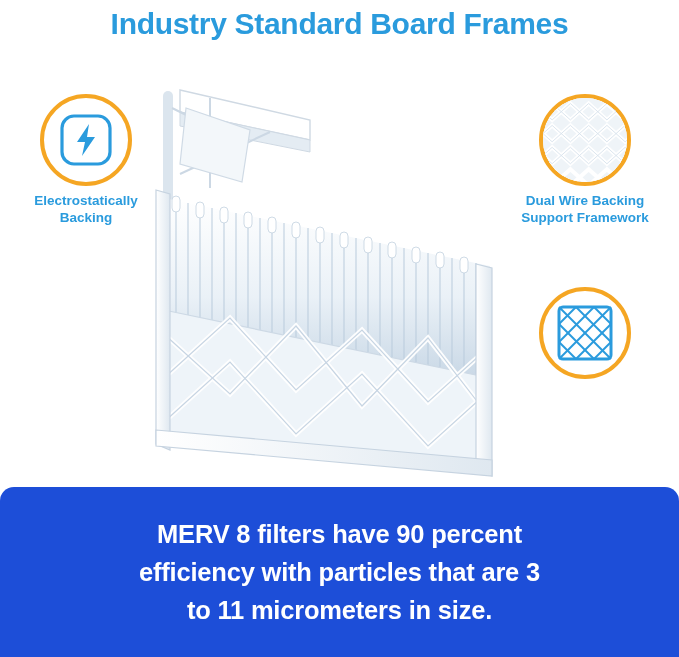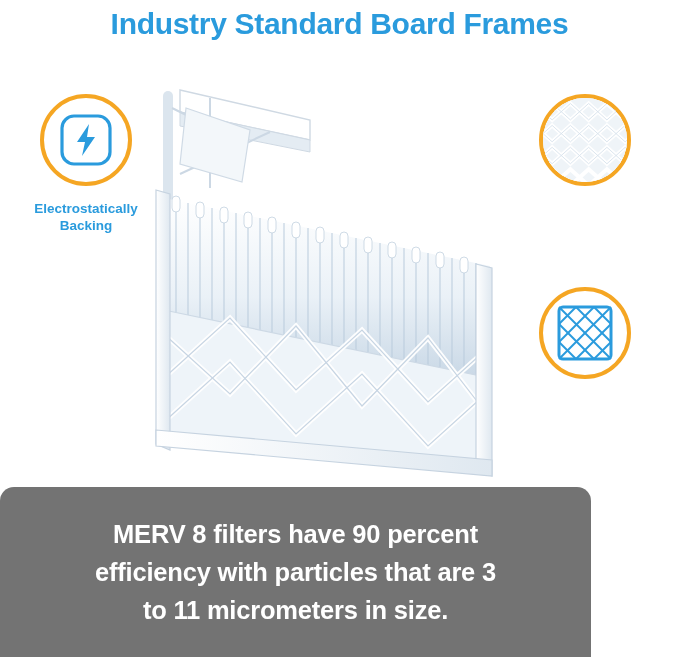--- a/index.html
+++ b/index.html
@@ -49,21 +49,21 @@
     height: 92px;
     border-radius: 50%;
     border: 4px solid #f5a623;
     background: #ffffff;
     margin: 0 auto;
     position: relative;
     box-sizing: border-box;
     overflow: hidden;
   }
   .feature .caption {
-    margin-top: 14px;
+    margin-top: 6px;
     font-size: 13.5px;
     font-weight: bold;
     color: #2a9bdd;
     line-height: 17px;
   }
 
   .f-tl { left: 6px;  top: 94px; }
   .f-bl { left: 6px;  top: 287px; }
   .f-tr { left: 505px; top: 94px; }
   .f-br { left: 505px; top: 287px; }
@@ -112,23 +112,23 @@
     top: 78px;
     width: 360px;
     height: 400px;
   }
 
   
   .banner {
     position: absolute;
     left: 0;
     top: 487px;
-    width: 591px;
+    width: 679px;
     height: 170px;
-    background: #737373;
+    background: #1d4ed8;
     border-radius: 14px 14px 0 0;
     display: flex;
     align-items: center;
     justify-content: center;
   }
   .banner-text {
     color: #ffffff;
     font-size: 25.5px;
     font-weight: bold;
     text-align: center;
@@ -277,20 +277,24 @@
             <path d="M-10,24 L10,6 L30,24 L50,6 L70,24 L90,6 L110,24"></path>
             <path d="M-10,48 L10,30 L30,48 L50,30 L70,48 L90,30 L110,48"></path>
             <path d="M-10,72 L10,54 L30,72 L50,54 L70,72 L90,54 L110,72"></path>
             <path d="M-10,6 L10,24 L30,6 L50,24 L70,6 L90,24 L110,6"></path>
             <path d="M-10,30 L10,48 L30,30 L50,48 L70,30 L90,48 L110,30"></path>
             <path d="M-10,54 L10,72 L30,54 L50,72 L70,54 L90,72 L110,54"></path>
           </g>
         </svg>
       </div>
     </div>
+    <div class="caption">
+      <span>Dual Wire Backing</span><br>
+      <span>Support Framework</span>
+    </div>
   </div>
 
   <div class="feature f-br">
     <div class="circle">
       <div class="constr">
         <svg width="58" height="58" viewBox="0 0 58 58" xmlns="http://www.w3.org/2000/svg">
           <rect x="3" y="3" width="52" height="52" rx="4" ry="4" fill="none" stroke="#2a9bdd" stroke-width="3"></rect>
           <g stroke="#2a9bdd" stroke-width="2" fill="none">
             <line x1="3" y1="20" x2="20" y2="3"></line>
             <line x1="3" y1="38" x2="38" y2="3"></line>

